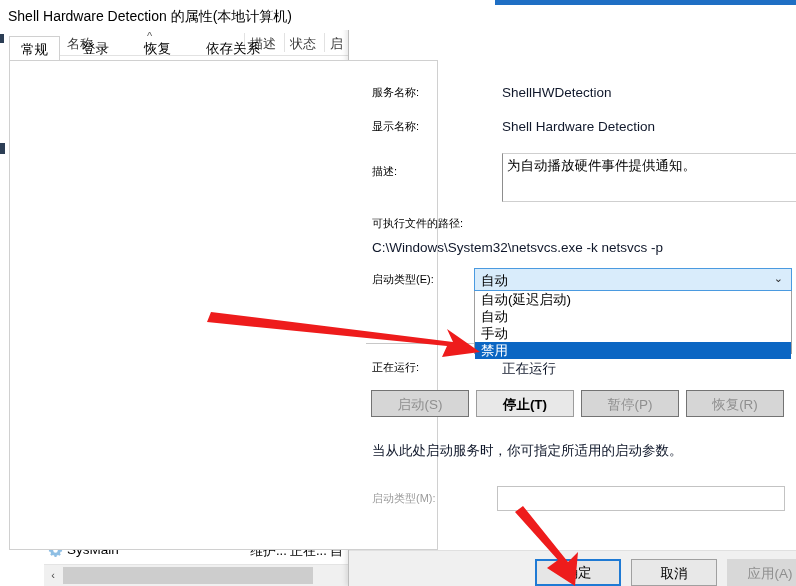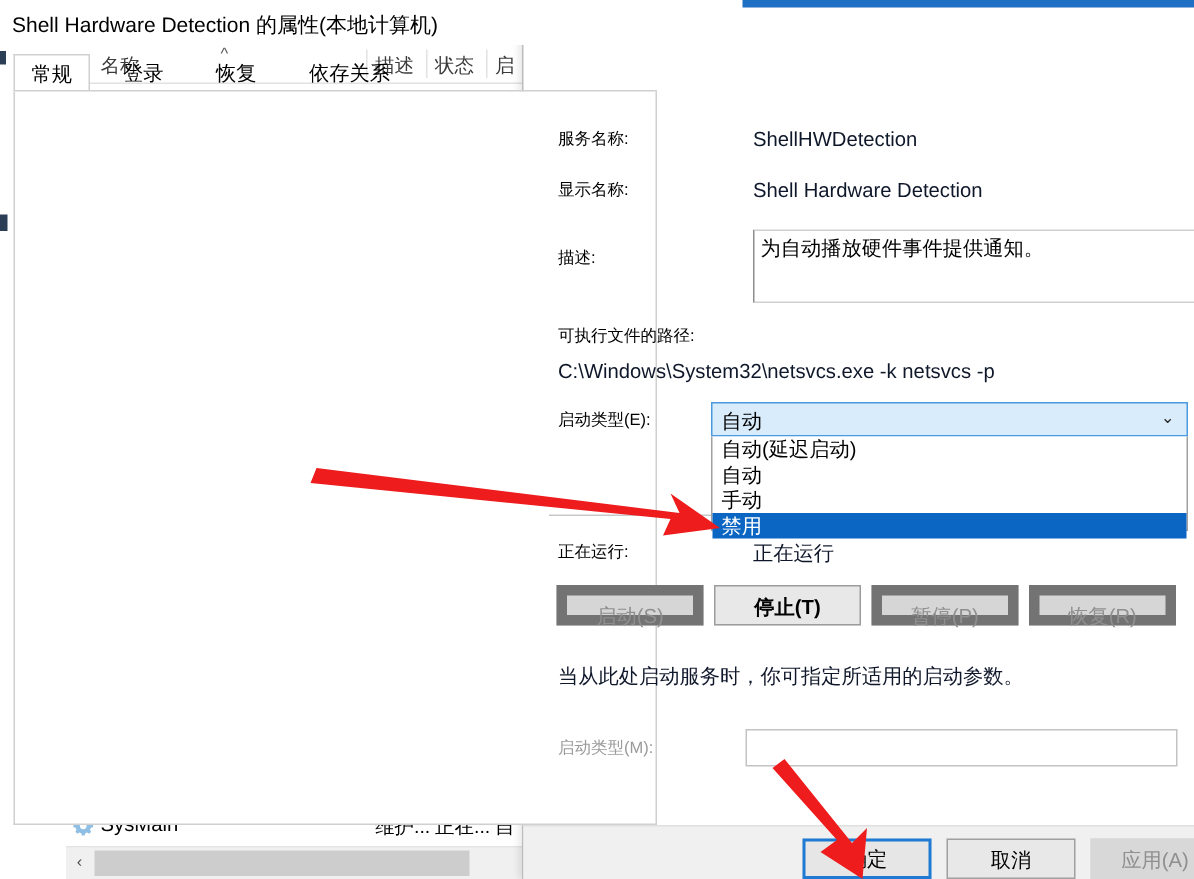--- a/index.html
+++ b/index.html
@@ -342,21 +342,21 @@
     box-sizing: border-box;
   }
   .svc-btn.enabled {
     background: #e8e8e8;
     border: 1px solid #9c9c9c;
     color: #000000;
     font-weight: bold;
   }
   .svc-btn.disabled {
     background: #d6d6d6;
-    border: 7px solid #737373;
+    border: 1px solid #737373;
     color: #8f8f8f;
   }
 
   #param-input {
     position: absolute;
     left: 497px; top: 486px;
     width: 288px; height: 25px;
     background: #ffffff;
     border: 1px solid #c3c3c3;
     box-sizing: border-box;

